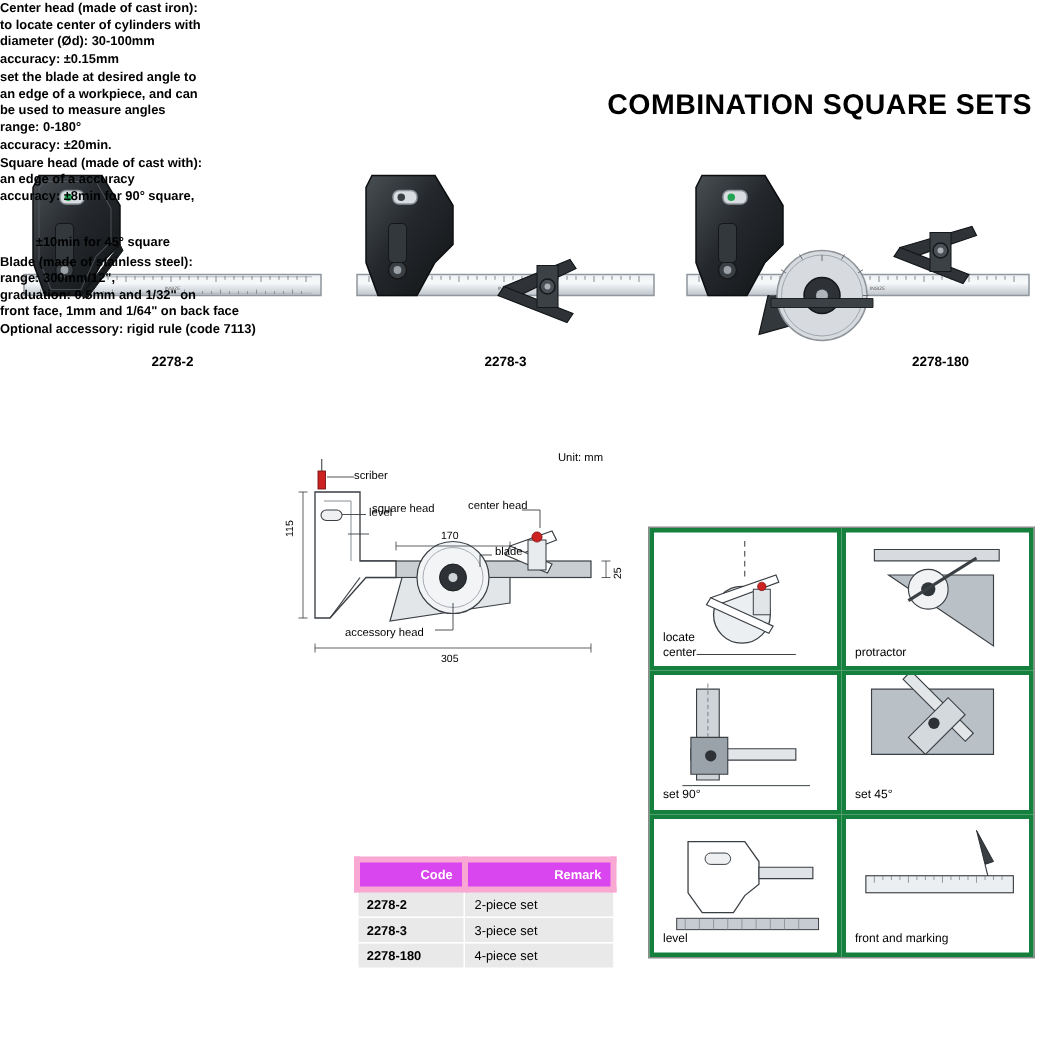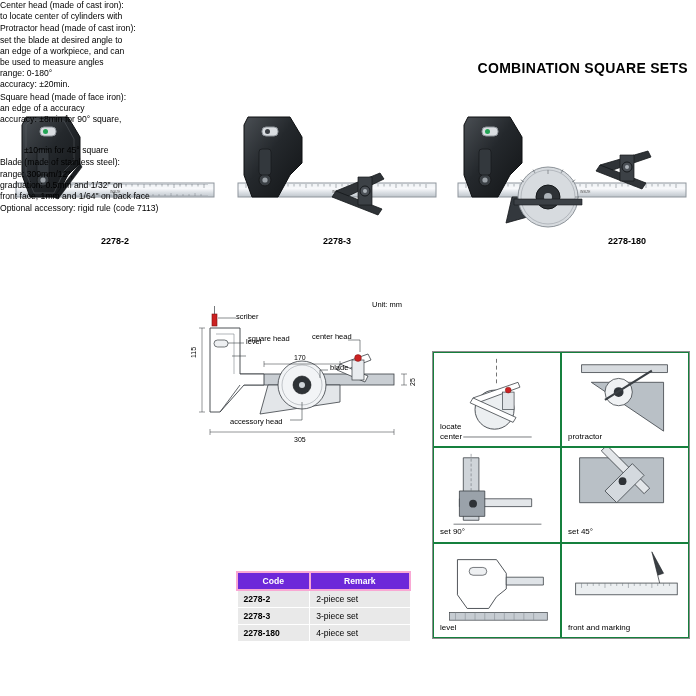--- a/index.html
+++ b/index.html
@@ -7,63 +7,63 @@
     width:696px;height:696px;position:relative;overflow:hidden;
     background:#ffffff;
     font-family:"Liberation Sans", sans-serif;
     color:#000;
   }
   .page{position:absolute;inset:0;}
   .abs{position:absolute;}
 
   
   .title{
-    right:8px;top:60px;font-size:14px;font-weight:bold;letter-spacing:.3px;
+    right:8px;top:60px;font-size:19px;font-weight:bold;letter-spacing:.3px;
     text-align:left;white-space:nowrap;
   }
 
   
   .prodcap{font-size:9px;font-weight:bold;text-align:center;}
 
   .photo{position:absolute;}
 
   
   .dim{font-size:7px;}
   .lbl{font-size:7.5px;}
 
   
   .spec{
     left:6px;top:395px;width:205px;font-size:8.6px;line-height:11.2px;
   }
-  .spec .b{position:relative;margin-bottom:1px;}
+  .spec .b{position:relative;margin-bottom:1px;font-weight:bold;}
   .spec .b:before{
     content:"";position:absolute;left:-9px;top:4px;width:4px;height:4px;background:#000;
   }
 
   
   table.codes{
     position:absolute;left:236px;top:571px;width:175px;border-collapse:collapse;
     font-size:8.6px;
   }
   table.codes th{
-    background:#6d28d9;color:#fff;font-weight:bold;padding:3px 6px;text-align:center;
-    border:2px solid #f9a8d4;
+    background:#d946ef;color:#fff;font-weight:bold;padding:3px 6px;text-align:right;
+    border:4px solid #f9a8d4;
   }
   table.codes td{
     background:#e9e9e9;padding:3px 6px;border:1px solid #ffffff;
   }
   table.codes td.code{font-weight:bold;}
 
   
   .grid{
     position:absolute;left:432px;top:351px;width:258px;height:288px;
     border:1px solid #8c8c8c;box-sizing:border-box;
     display:grid;grid-template-columns:1fr 1fr;grid-template-rows:1fr 1fr 1fr;
   }
-  .cell{border:1px solid #15803d;box-sizing:border-box;position:relative;text-decoration:underline;}
+  .cell{border:3px solid #15803d;box-sizing:border-box;position:relative;text-decoration:underline;}
   .cell .cap{position:absolute;left:6px;bottom:5px;font-size:8px;line-height:9.5px;}
   .cellart{position:absolute;inset:0;}
 
   .unit{font-size:7.5px;}
 </style>
 </head>
 <body>
 
 <div class="page">
 
@@ -379,31 +379,32 @@
     <div class="abs dim" style="left:219px;top:96px;transform:rotate(-90deg);transform-origin:left top;">25</div>
     <div class="abs dim" style="left:104px;top:146px;">305</div>
   </div>
 
   <div class="abs unit" style="left:372px;top:300px;">Unit: mm</div>
 
   <div class="spec">
     <div class="b">
       <div>Center head (made of cast iron):</div>
       <div>to locate center of cylinders with</div>
+      <div>diameter (Ød): 30-100mm</div>
+      <div>accuracy: ±0.15mm</div>
     </div>
     <div class="b">
-      <div>Protractor head (made of cast iron):</div>
       <div>set the blade at desired angle to</div>
       <div>an edge of a workpiece, and can</div>
       <div>be used to measure angles</div>
       <div>range: 0-180°</div>
       <div>accuracy: ±20min.</div>
     </div>
     <div class="b">
-      <div>Square head (made of face iron):</div>
+      <div>Square head (made of cast with):</div>
       <div>an edge of a accuracy</div>
       <div>accuracy: ±8min for 90° square,</div>
       <div style="white-space:pre;margin-top:20px;">          ±10min for 45° square</div>
     </div>
     <div class="b">
       <div>Blade (made of stainless steel):</div>
       <div>range: 300mm/12",</div>
       <div>graduation: 0.5mm and 1/32" on</div>
       <div>front face, 1mm and 1/64" on back face</div>
     </div>

